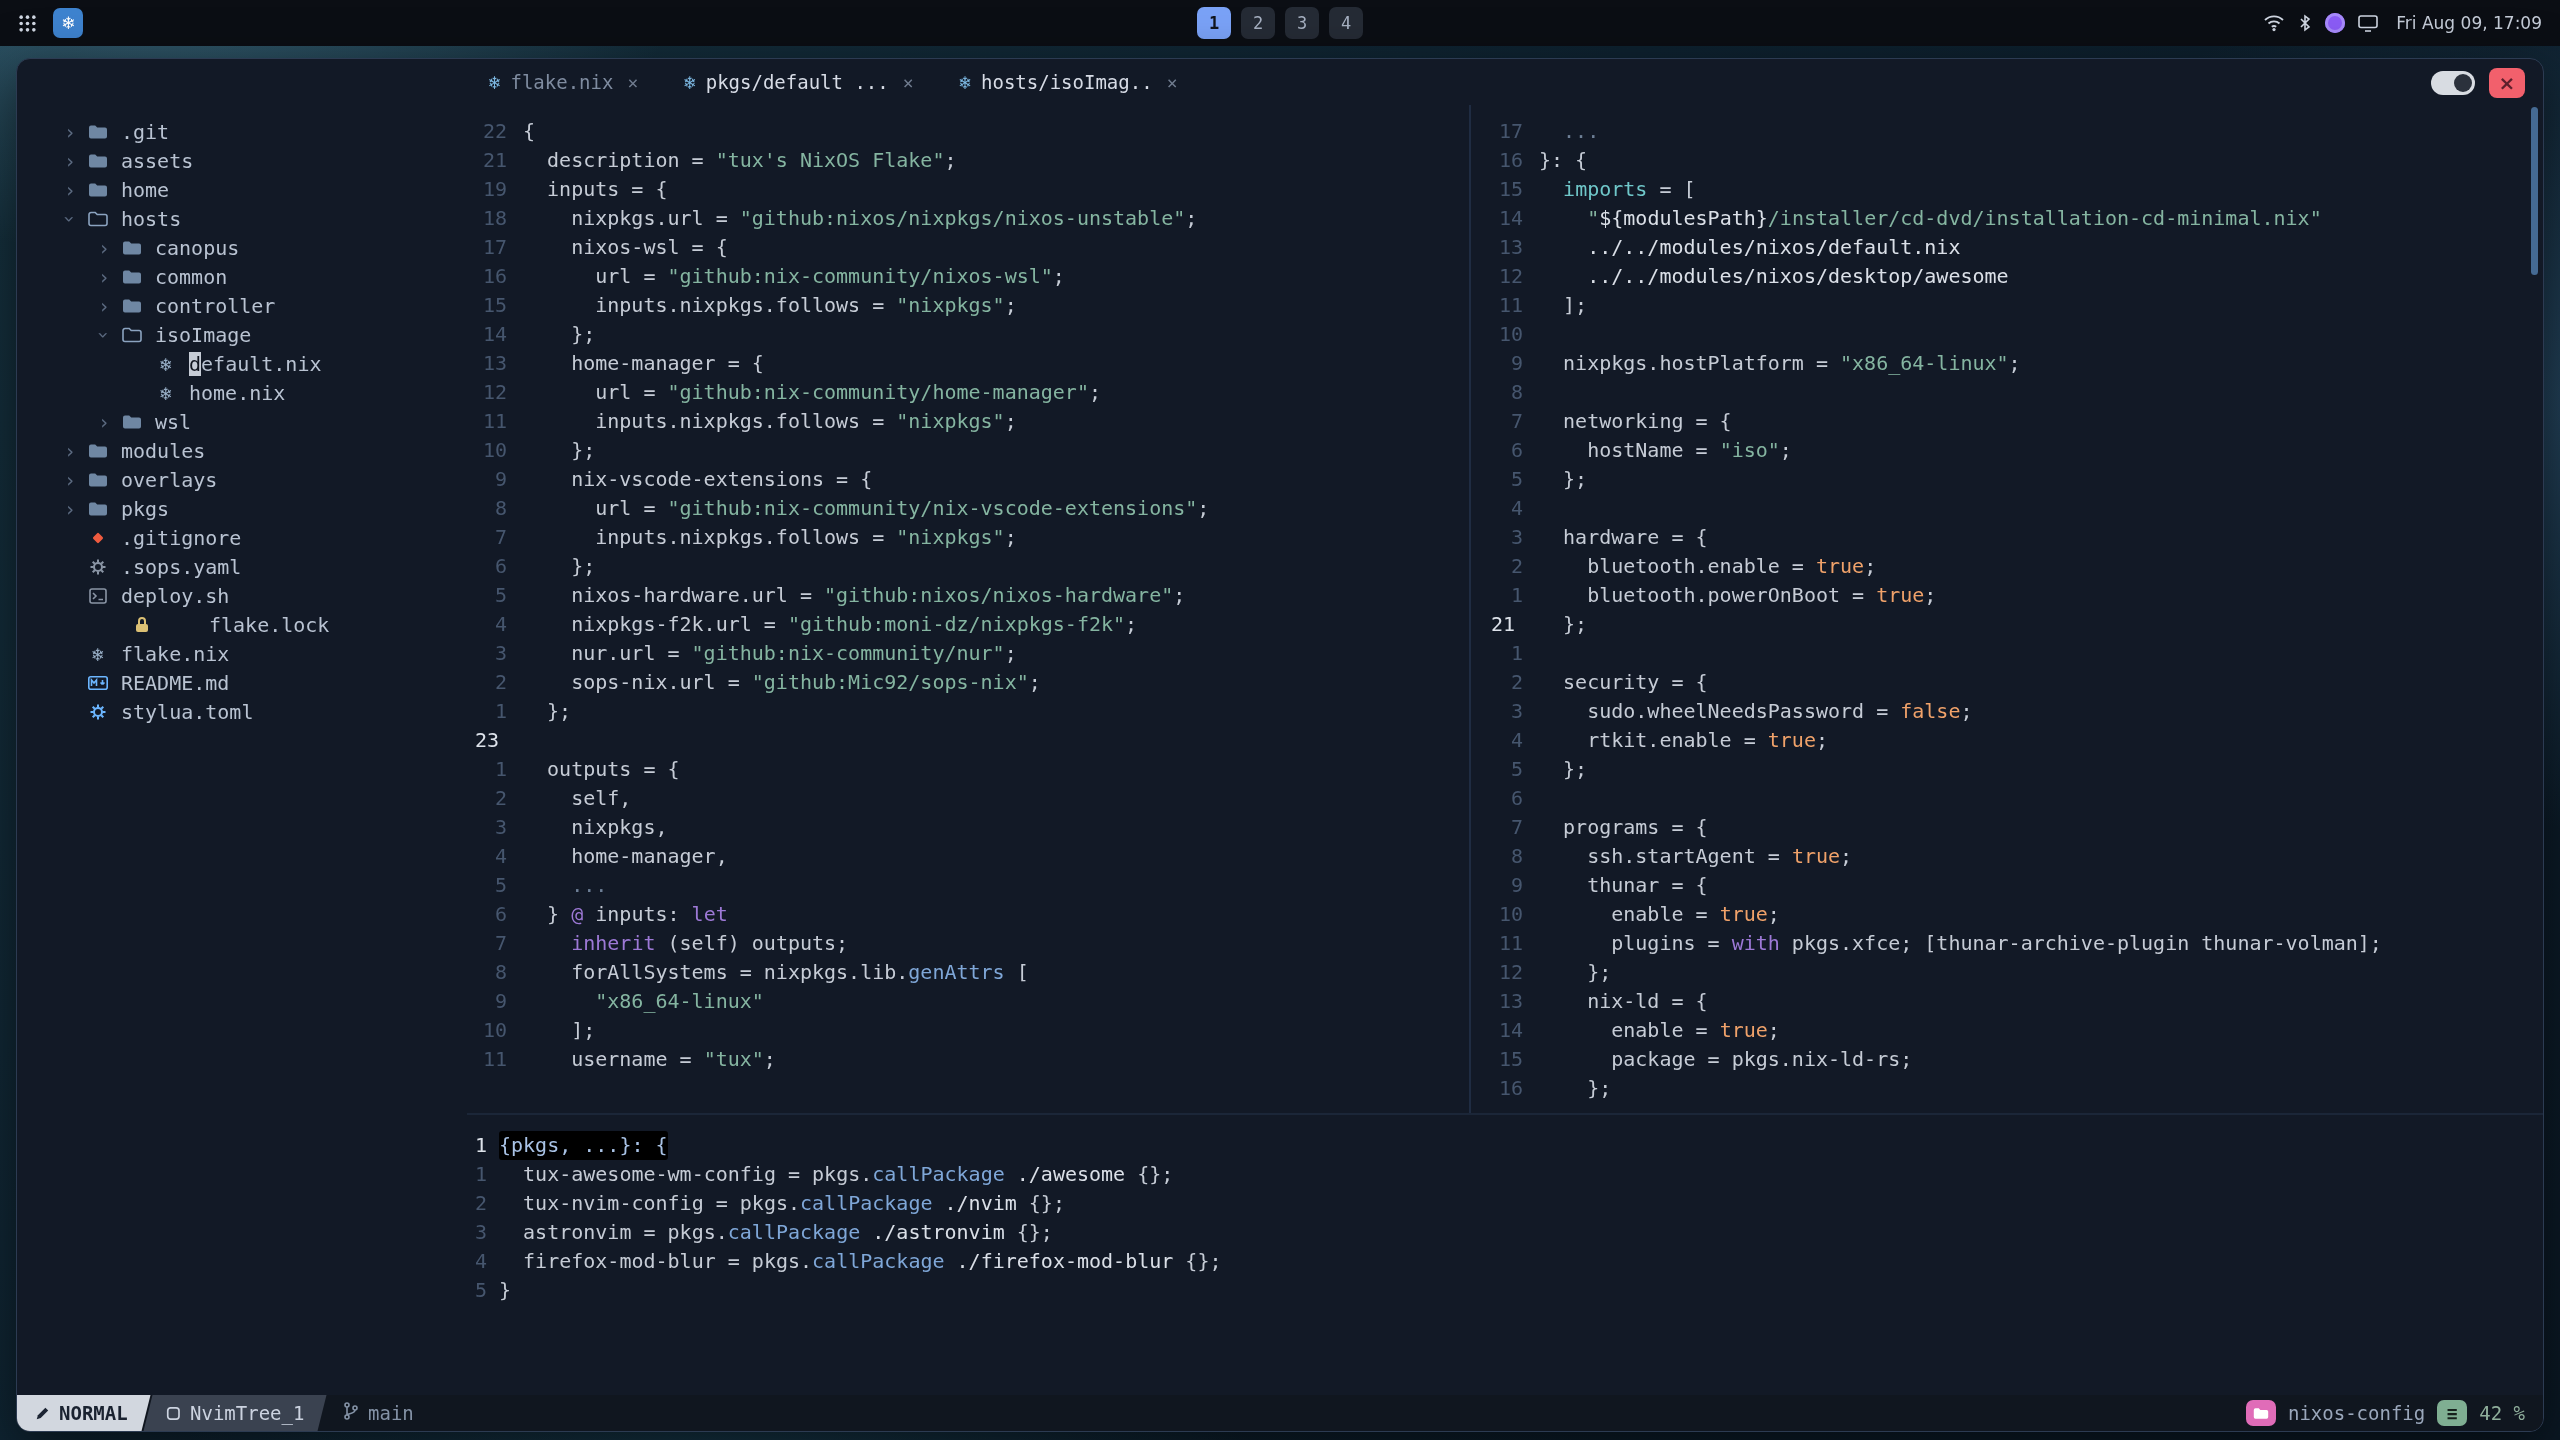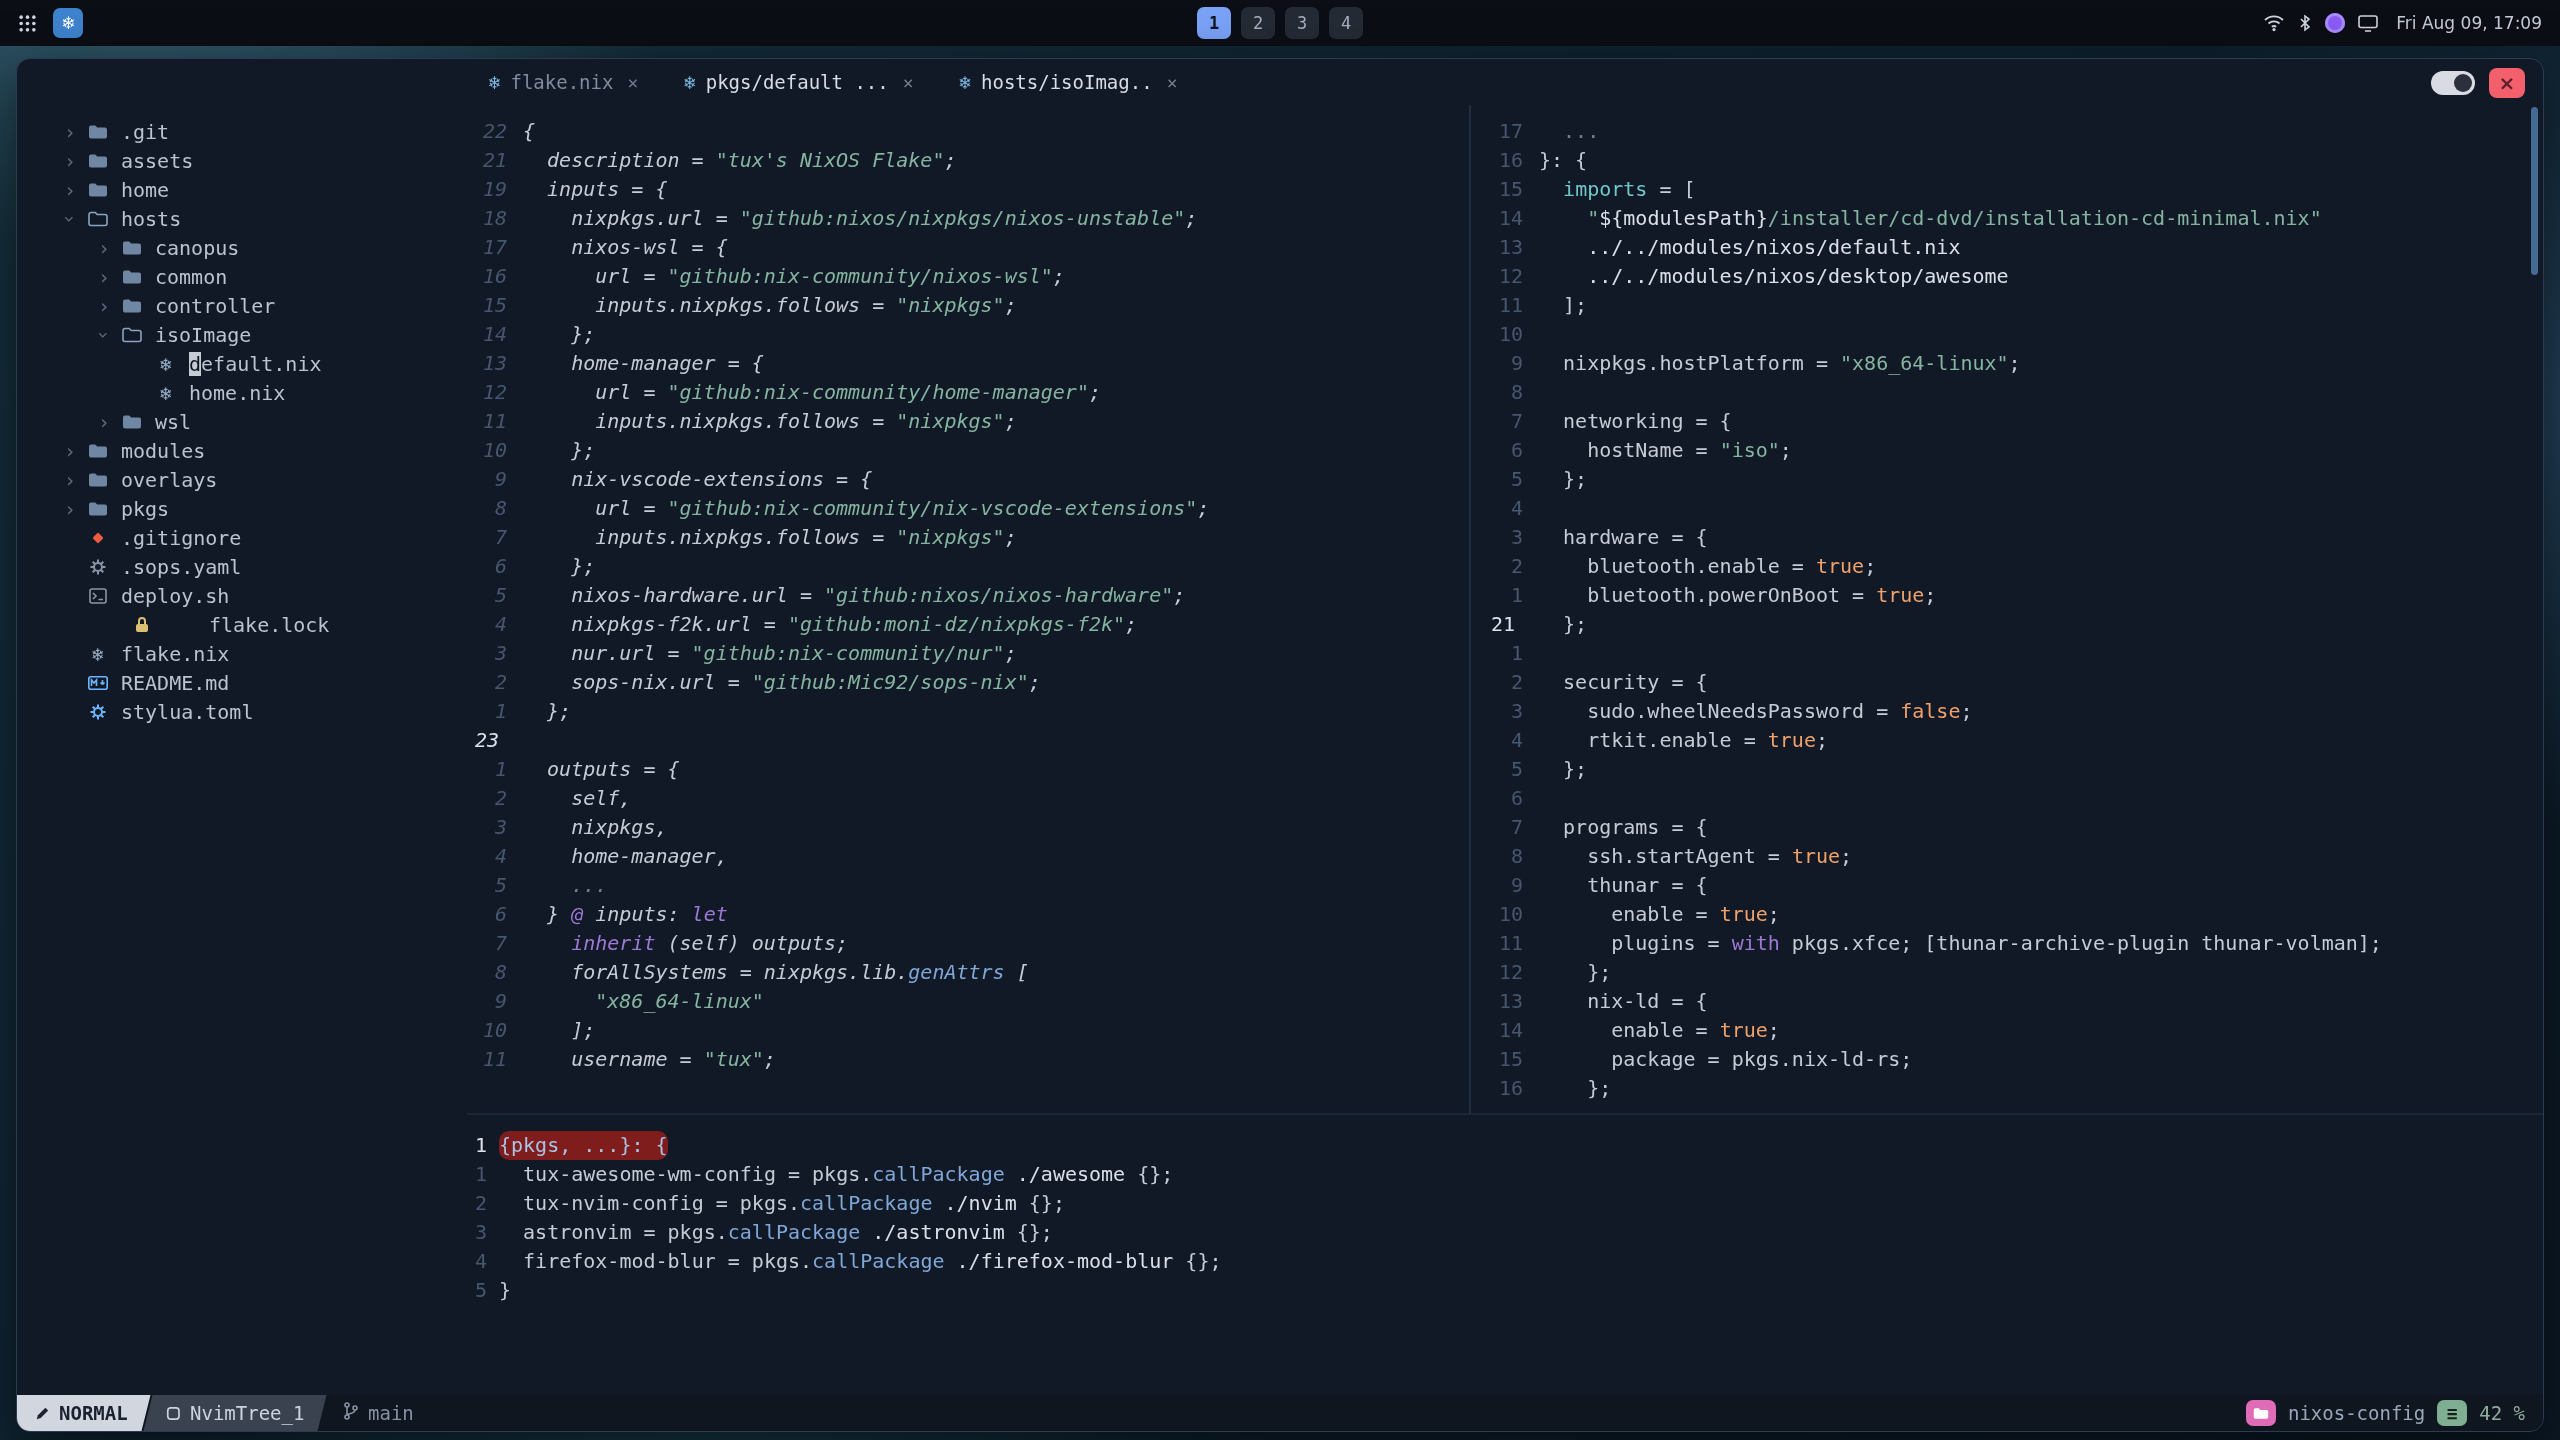--- a/index.html
+++ b/index.html
@@ -63,34 +63,34 @@
   .tree{ position:absolute; left:0; top:12px; width:450px; bottom:0;
     font-family:"DejaVu Sans Mono",monospace; font-size:20px; color:#b9c3d2; }
   .tree-row{ height:29px; display:flex; align-items:center; white-space:nowrap; }
   .chev{ width:26px; flex:none; color:#5b6a80; font-size:19px; display:inline-flex; justify-content:center; }
   .chev.open{ transform:rotate(90deg); }
   .ticon{ width:30px; flex:none; display:inline-flex; justify-content:center; align-items:center; margin-right:8px; }
   .cursor-block{ background:#c6ccd6; color:#10151f; }
 
   
   .pane{ position:absolute; font-family:"DejaVu Sans Mono",monospace; font-size:20px; line-height:29px; }
-  .pane-left{ left:450px; top:12px; width:1000px;font-style:italic; }
+  .pane-left{ left:450px; top:12px; width:1000px; }
   .pane-right{ left:1466px; top:12px; right:0; }
   .pane-bottom{ left:450px; top:1026px; right:0; }
   .vsep{ position:absolute; left:1452px; top:0; width:2px; height:1008px; background:#1f2c42; }
   .hsep{ position:absolute; left:450px; right:0; top:1008px; height:2px; background:#1b2638; }
   .code-line{ display:flex; height:29px; }
   .gutter{ width:56px; flex:none; padding-right:16px; text-align:right; color:var(--lnr); }
   .gutter.cur{ text-align:left; padding-left:8px; padding-right:0; color:var(--lnrc); }
   .pane-bottom .gutter{ width:32px; padding-right:12px; }
   .code-text{ white-space:pre; }
   .tok-fg{color:var(--fg)} .tok-str{color:var(--str)} .tok-kw{color:var(--kw)}
   .tok-bool{color:var(--bool)} .tok-fn{color:var(--fn)} .tok-cyan{color:var(--cyan)}
   .tok-dim{color:var(--dim)} .tok-path{color:var(--path)} .tok-hlfg{color:#a9c3e6}
-  .hl-line .code-text{ background:#7f1d1d; border-radius:10px; }
+  .hl-line .code-text{ background:#000000; border-radius:3px; }
 
   .scrollbar{ position:absolute; right:5px; top:2px; width:7px; height:168px; border-radius:4px; background:#456a93; }
 
   
   .statusline{ position:absolute; left:0; right:0; bottom:0; height:36px; display:flex; align-items:center;
     background:#10161f; font-family:"DejaVu Sans Mono",monospace; font-size:19px; }
   .sl-left{ display:flex; align-items:center; height:100%; }
   .pl{ transform:skewX(-14deg); display:flex; align-items:center; gap:9px; height:100%; padding:0 18px; }
   .pl > *{ transform:skewX(14deg); display:inline-flex; align-items:center; }
   .mode-block{ background:#d2d7df; color:#1a2230; font-weight:bold; margin-left:-8px; padding-left:26px; }

